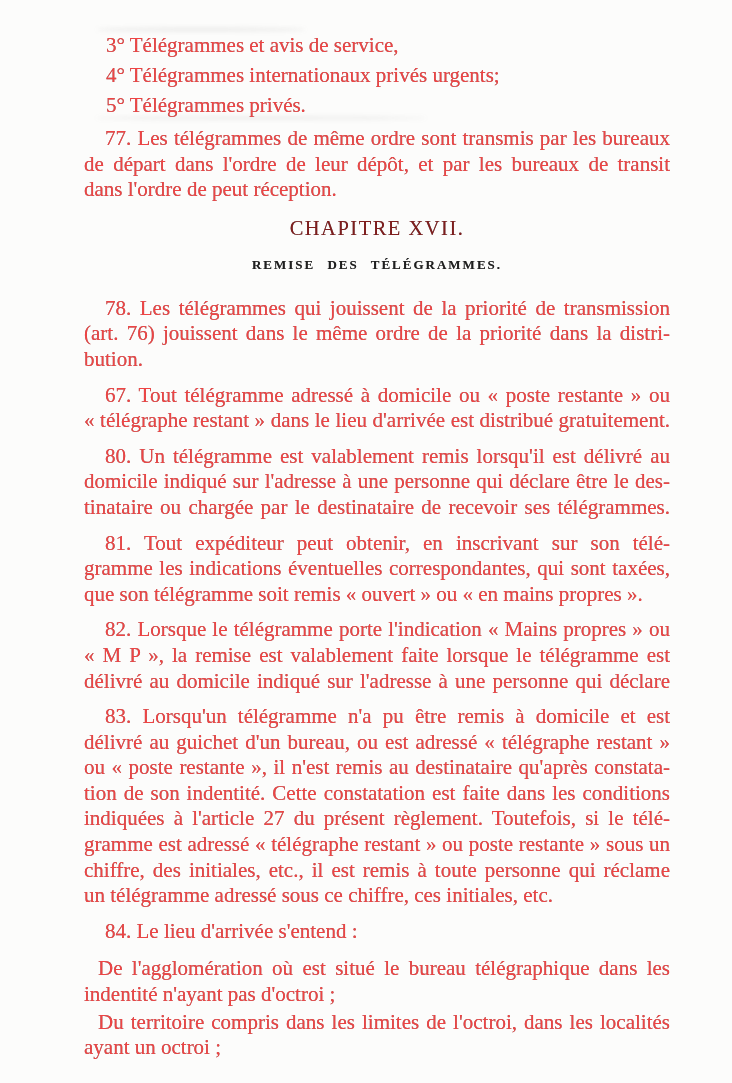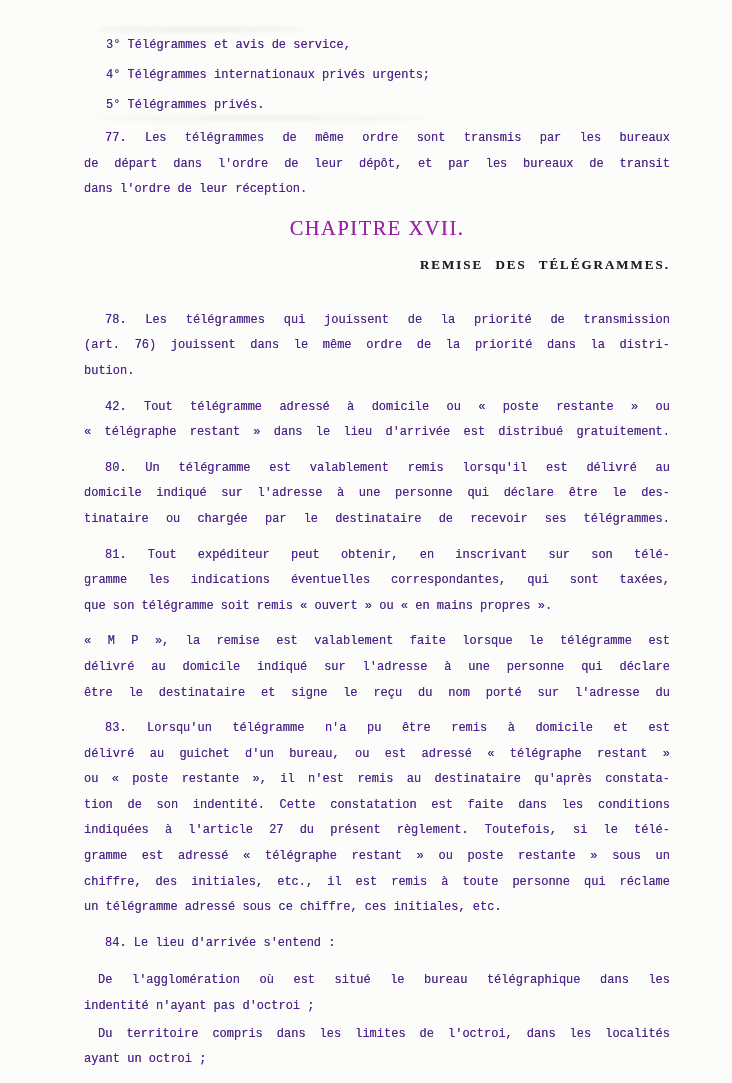--- a/index.html
+++ b/index.html
@@ -10,57 +10,57 @@
     overflow: hidden;
     position: relative;
   }
   .page {
     position: relative;
     padding: 30px 62px 0 84px;
     box-sizing: border-box;
     width: 732px;
   }
   .ln {
-    font-family: Liberation Mono, monospace;
-    font-size: 12px;
+    font-family: Liberation Serif, serif;
+    font-size: 21px;
     line-height: 25.6px;
-    color: #4c1d95;
+    color: #ef4444;
     text-shadow: 0 0 0.5px rgba(20,20,20,0.55);
     white-space: normal;
   }
   .list .ln {
     line-height: 30px;
     padding-left: 22px;
     text-align: left;
   }
   .para { margin-top: 10px; }
   .j { text-align: justify; text-align-last: justify; }
   .first { text-indent: 21px; }
   .firstsm { text-indent: 14px; }
   .chapter-title {
     font-family: "Liberation Serif", "DejaVu Serif", serif;
     font-size: 20.5px;
-    color: #a21caf;
+    color: #7f1d1d;
     text-align: center;
     letter-spacing: 1.5px;
     margin-top: 14px;
     text-shadow: 0 0 0.5px rgba(20,20,20,0.55);
   }
   .chapter-subtitle {
     font-family: "Liberation Serif", "DejaVu Serif", serif;
     font-size: 13px;
     font-weight: bold;
     color: #1f1f1f;
-    text-align: right;
+    text-align: center;
     letter-spacing: 2px;
     word-spacing: 7px;
     margin-top: 17px;
     text-shadow: 0 0 0.4px rgba(20,20,20,0.5);
   }
-  .gap-lg { margin-top: 35px; }
+  .gap-lg { margin-top: 23px; }
   
   .smudge {
     position: absolute;
     background: rgba(120,120,120,0.10);
     border-radius: 50%;
     filter: blur(2px);
     pointer-events: none;
   }
   .smudge-1 { left: 96px; top: 27px; width: 210px; height: 5px; }
   .smudge-2 { left: 96px; top: 116px; width: 330px; height: 4px; }
@@ -75,53 +75,53 @@
 
   <div class="list">
     <div class="ln">3°  Télégrammes et avis de service,</div>
     <div class="ln">4°  Télégrammes internationaux privés urgents;</div>
     <div class="ln">5°  Télégrammes privés.</div>
   </div>
 
   <div class="para" style="margin-top:6px;">
     <div class="ln j first">77.  Les télégrammes de même ordre sont transmis par les bureaux</div>
     <div class="ln j">de départ dans l'ordre de leur dépôt, et par les bureaux de transit</div>
-    <div class="ln">dans l'ordre de leur réception.</div>
+    <div class="ln">dans l'ordre de peut réception.</div>
   </div>
 
   <div class="chapter-title">CHAPITRE XVII.</div>
   <div class="chapter-subtitle">REMISE DES TÉLÉGRAMMES.</div>
 
   <div class="para gap-lg">
     <div class="ln j first">78.  Les télégrammes qui jouissent de la priorité de transmission</div>
     <div class="ln j">(art. 76) jouissent dans le même ordre de la priorité dans la distri-</div>
     <div class="ln">bution.</div>
   </div>
 
   <div class="para">
-    <div class="ln j first">42.  Tout télégramme adressé à domicile ou « poste restante » ou</div>
+    <div class="ln j first">67.  Tout télégramme adressé à domicile ou « poste restante » ou</div>
     <div class="ln j">« télégraphe restant » dans le lieu d'arrivée est distribué gratuitement.</div>
   </div>
 
   <div class="para">
     <div class="ln j first">80.  Un télégramme est valablement remis lorsqu'il est délivré au</div>
     <div class="ln j">domicile indiqué sur l'adresse à une personne qui déclare être le des-</div>
     <div class="ln j">tinataire ou chargée par le destinataire de recevoir ses télégrammes.</div>
   </div>
 
   <div class="para">
     <div class="ln j first">81.  Tout expéditeur peut obtenir, en inscrivant sur son télé-</div>
     <div class="ln j">gramme les indications éventuelles correspondantes, qui sont taxées,</div>
     <div class="ln">que son télégramme soit remis « ouvert » ou « en mains propres ».</div>
   </div>
 
   <div class="para">
+    <div class="ln j first">82.  Lorsque le télégramme porte l'indication « Mains propres » ou</div>
     <div class="ln j">« M P », la remise est valablement faite lorsque le télégramme est</div>
     <div class="ln j">délivré au domicile indiqué sur l'adresse à une personne qui déclare</div>
-    <div class="ln j">être le destinataire et signe le reçu du  nom  porté  sur  l'adresse  du</div>
   </div>
 
   <div class="para">
     <div class="ln j first">83.  Lorsqu'un télégramme n'a pu être remis à domicile et est</div>
     <div class="ln j">délivré au guichet d'un bureau, ou est adressé « télégraphe restant »</div>
     <div class="ln j">ou « poste restante », il n'est remis au destinataire qu'après constata-</div>
     <div class="ln j">tion de son indentité. Cette constatation est faite dans les conditions</div>
     <div class="ln j">indiquées à l'article 27 du présent règlement. Toutefois, si le télé-</div>
     <div class="ln j">gramme est adressé « télégraphe restant » ou poste restante » sous un</div>
     <div class="ln j">chiffre, des initiales, etc., il est remis à toute personne qui réclame</div>

